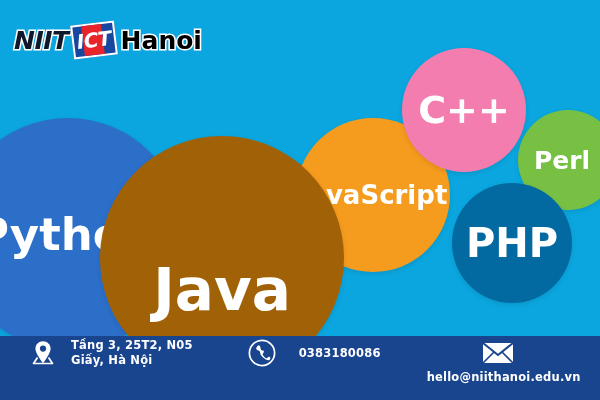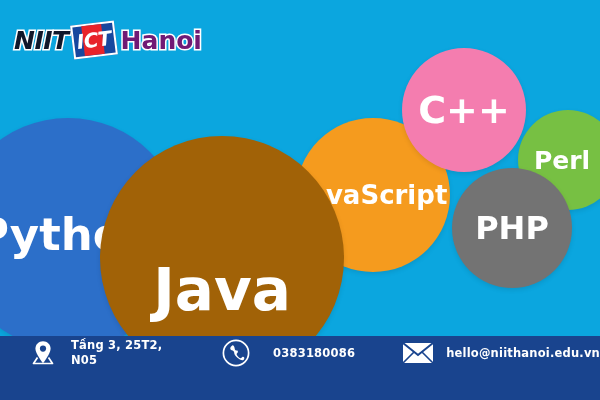--- a/index.html
+++ b/index.html
@@ -75,21 +75,21 @@
     font-style: italic;
     font-size: 20px;
     color: #ffffff;
     transform: rotate(-7deg);
     letter-spacing: -0.5px;
   }
   #logo .logo-hanoi {
     font-family: "DejaVu Sans", sans-serif;
     font-weight: bold;
     font-size: 25px;
-    color: #701a75;
+    color: #000000;
     -webkit-text-stroke: 3px #ffffff;
     paint-order: stroke fill;
     line-height: 1;
     margin-left: 2px;
   }
 
   
   .bubble {
     position: absolute;
     border-radius: 50%;
@@ -131,25 +131,25 @@
     left: 518px; top: 110px;
     width: 100px; height: 100px;
     background: #77C043;
     z-index: 12;
     font-size: 25px;
     justify-content: flex-start;
     padding-left: 16px;
     box-sizing: border-box;
   }
   #bubble-php {
-    left: 452px; top: 168px;
+    left: 452px; top: 183px;
     width: 120px; height: 120px;
-    background: #737373;
+    background: #0369a1;
     z-index: 14;
-    font-size: 32px;
+    font-size: 40px;
   }
   #bubble-java {
     left: 100px; top: 136px;
     width: 244px; height: 244px;
     background: #a16207;
     z-index: 20;
     font-size: 58px;
     align-items: flex-start;
     padding-top: 120px;
     box-sizing: border-box;
@@ -167,21 +167,21 @@
     display: flex;
     align-items: flex-start;
   }
   .contact {
     display: flex;
     align-items: center;
     color: #ffffff;
   }
   #contact-address { margin-left: 26px; }
   #contact-phone   { margin-left: 52px; gap: 9px; }
-  #contact-email   { margin-left: 46px; }
+  #contact-email   { margin-left: 46px; flex-direction: column; }
 
   .contact .c-icon {
     flex: 0 0 auto;
     width: 34px;
     height: 34px;
     display: flex;
     align-items: center;
     justify-content: center;
     margin-right: 11px;
   }
@@ -222,20 +222,21 @@
     <div class="contact" id="contact-address">
       <span class="c-icon">
         <svg width="30" height="30" viewBox="0 0 30 30">
           <path d="M9.5 19.5 L5.5 25.5 L24.5 25.5 L20.5 19.5" fill="none" stroke="#ffffff" stroke-width="1.7" stroke-linejoin="round"></path>
           <path d="M15 3.2 C10.7 3.2 7.4 6.5 7.4 10.7 C7.4 15.4 15 25.2 15 25.2 C15 25.2 22.6 15.4 22.6 10.7 C22.6 6.5 19.3 3.2 15 3.2 Z" fill="#ffffff"></path>
           <circle cx="15" cy="10.6" r="3.1" fill="#19448E"></circle>
         </svg>
       </span>
       <span class="c-text">
         <span>Tầng 3, 25T2, N05</span>
+        <span class="line2">Giấy, Hà Nội</span>
       </span>
     </div>
 
     <div class="contact" id="contact-phone">
       <span class="c-icon">
         <svg width="30" height="30" viewBox="0 0 30 30">
           <circle cx="15" cy="15" r="12.6" fill="none" stroke="#ffffff" stroke-width="1.7"></circle>
           <path d="M11.3 7.4 C9.9 8.4 9.1 9.6 9.3 10.7 C9.6 12.3 11.6 12.0 12.6 13.2 C13.5 14.3 13.0 15.6 13.9 17.1 C15.0 19.0 17.0 20.3 18.9 21.4 C20.1 22.1 21.4 22.6 22.4 22.0 C23.2 21.5 23.5 20.4 23.2 19.6 C22.9 18.8 22.0 18.6 21.3 19.0 C20.5 19.5 20.3 20.5 19.4 20.2 C17.8 19.6 16.4 18.0 15.7 16.4 C15.3 15.5 16.3 15.2 16.7 14.4 C17.1 13.7 16.9 12.8 16.2 12.5 C15.5 12.2 14.7 12.7 14.2 12.1 C13.5 11.2 13.8 9.6 13.1 8.5 C12.7 7.8 12.0 7.0 11.3 7.4 Z" fill="#ffffff"></path>
         </svg>
       </span>

